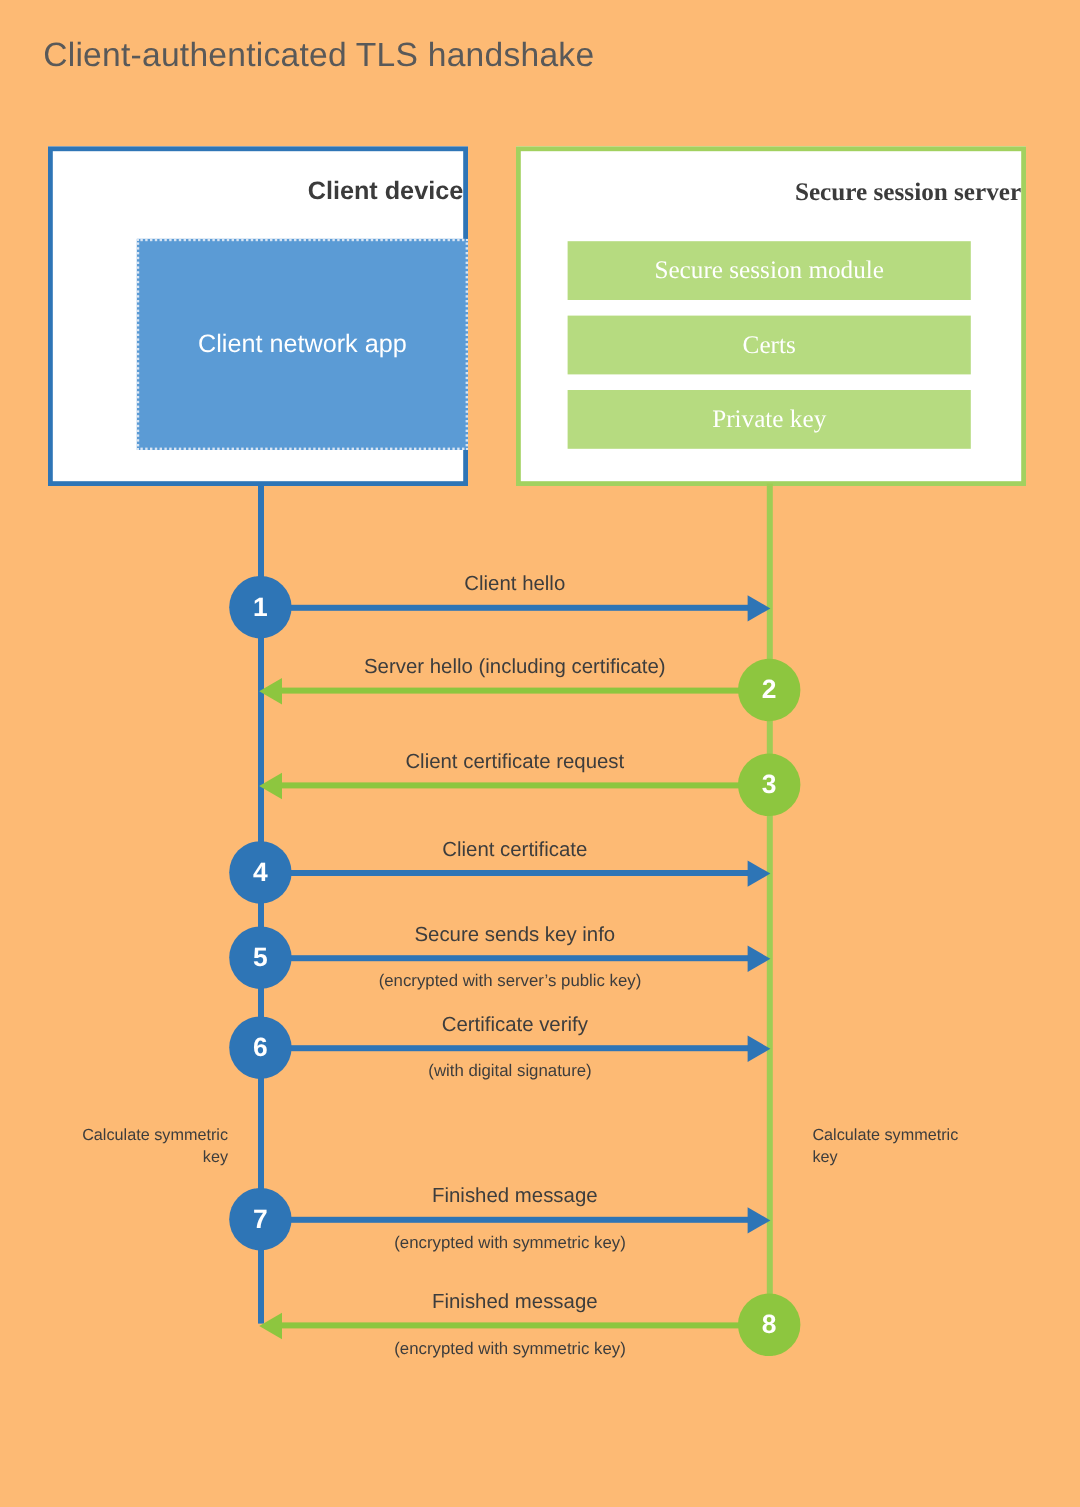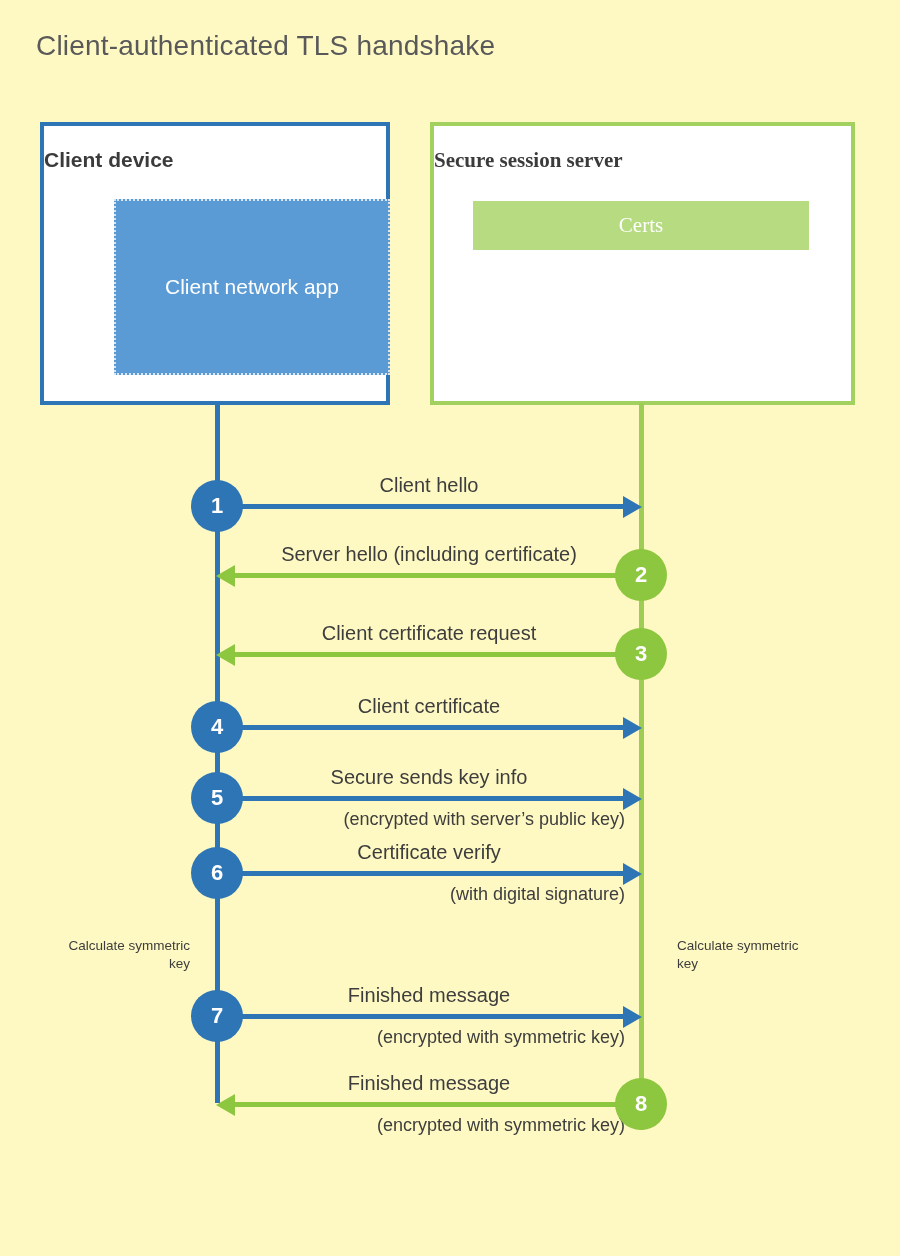--- a/index.html
+++ b/index.html
@@ -8,29 +8,29 @@
     --green:#8dc63f;
     --green-line:#9ecd55;
     --green-border:#a2d15f;
     --green-bar:#b6db80;
     --ink:#3d3d3d;
     --title-ink:#595959;
   }
   *{margin:0;padding:0;box-sizing:border-box;}
   html,body{background:#fff;}
   body{font-family:"Liberation Sans","DejaVu Sans",sans-serif;}
-  .stage{position:relative;width:900px;height:1256px;background:#fef9c3;overflow:hidden;}
+  .stage{position:relative;width:900px;height:1256px;background:#fdba74;overflow:hidden;}
 
   .page-title{position:absolute;left:36px;top:30px;font-size:28px;font-weight:300;color:var(--title-ink);letter-spacing:.2px;}
 
   
   .actor-box{position:absolute;top:122px;background:#fff;}
   .client-box{left:40px;width:350px;height:283px;border:4px solid var(--blue);}
   .server-box{left:430px;width:425px;height:283px;border:4px solid var(--green-border);font-family:Liberation Serif, serif;}
-  .box-title{text-align:left;margin-top:22px;font-size:21px;font-weight:700;color:#3b3b3b;}
+  .box-title{text-align:right;margin-top:22px;font-size:21px;font-weight:700;color:#3b3b3b;}
   .client-app{position:absolute;left:34px;top:73px;width:276px;height:176px;background:var(--blue-fill);
     border:2px dotted #d9e5f3;color:#fff;font-size:21px;line-height:1.5;
     display:flex;align-items:center;justify-content:center;text-align:center;padding:0 42px;margin-left:36px;}
   .server-bars{position:absolute;left:39px;top:75px;width:336px;display:flex;flex-direction:column;gap:13px;}
   .server-bar{height:49px;background:var(--green-bar);color:#fff;font-size:21px;
     display:flex;align-items:center;justify-content:center;}
 
   
   .lifeline{position:absolute;width:5px;z-index:1;}
   .lifeline-blue{left:215px;top:403px;height:700px;background:var(--blue);}
@@ -43,23 +43,23 @@
     border-top:11px solid transparent;border-bottom:11px solid transparent;}
   .msg-blue .line{left:26px;width:407px;background:var(--blue);}
   .msg-blue .arrowhead{left:432px;border-left:19px solid var(--blue);}
   .msg-green .line{left:44px;width:406px;background:var(--green);}
   .msg-green .arrowhead{left:25px;border-right:19px solid var(--green);}
   .num{position:absolute;top:0;width:52px;height:52px;border-radius:50%;color:#fff;
     font-weight:700;font-size:22px;display:flex;align-items:center;justify-content:center;z-index:3;}
   .msg-blue .num{left:0;background:var(--blue);}
   .msg-green .num{left:424px;background:var(--green);}
   .msg .label{position:absolute;left:26px;width:424px;bottom:35px;text-align:center;
-    font-size:20px;color:var(--ink);}
-  .msg .sublabel{position:absolute;left:10px;width:424px;top:37px;text-align:right;
-    font-size:18px;color:var(--ink);}
+    font-size:17px;color:var(--ink);}
+  .msg .sublabel{position:absolute;left:22px;width:424px;top:37px;text-align:center;
+    font-size:14px;color:var(--ink);}
 
   
   .note{position:absolute;font-size:13.5px;line-height:17.5px;color:var(--ink);z-index:2;}
   .note-decrypt{left:666px;top:763px;width:170px;}
   .calc-left{left:48px;top:937px;width:142px;text-align:right;}
   .calc-right{left:677px;top:937px;width:130px;text-align:left;}
 </style>
 </head>
 <body>
 
@@ -68,21 +68,23 @@
   <div class="page-title">Client-authenticated TLS handshake</div>
 
   <div class="actor-box client-box">
     <div class="box-title">Client device</div>
     <div class="client-app">Client network app</div>
   </div>
 
   <div class="actor-box server-box">
     <div class="box-title">Secure session server</div>
     <div class="server-bars">
+      <div class="server-bar">Secure session module</div>
       <div class="server-bar">Certs</div>
+      <div class="server-bar">Private key</div>
     </div>
   </div>
 
   <div class="lifeline lifeline-blue"></div>
   <div class="lifeline lifeline-green"></div>
 
   <div class="msg msg-blue" style="top:480px">
     <div class="num">1</div>
     <div class="label">Client hello</div>
     <div class="line"></div>

